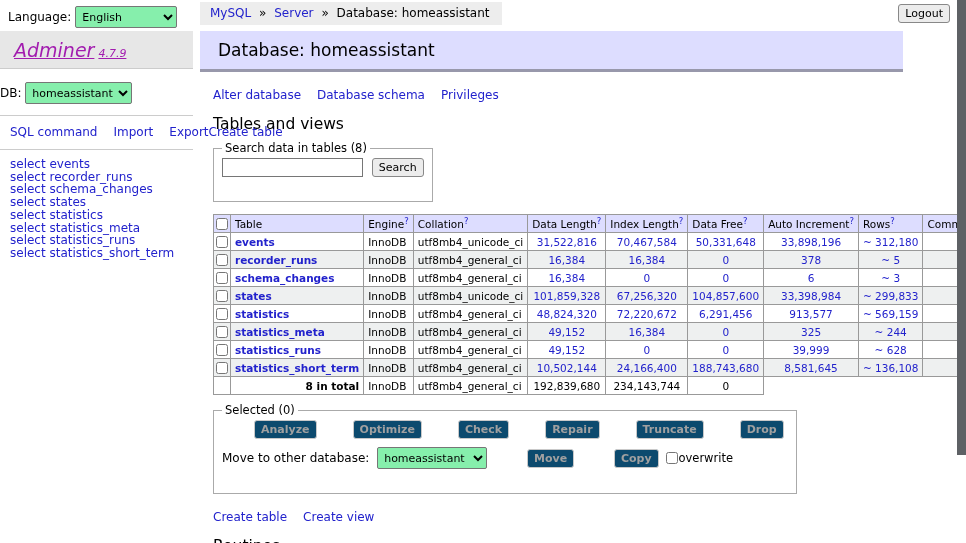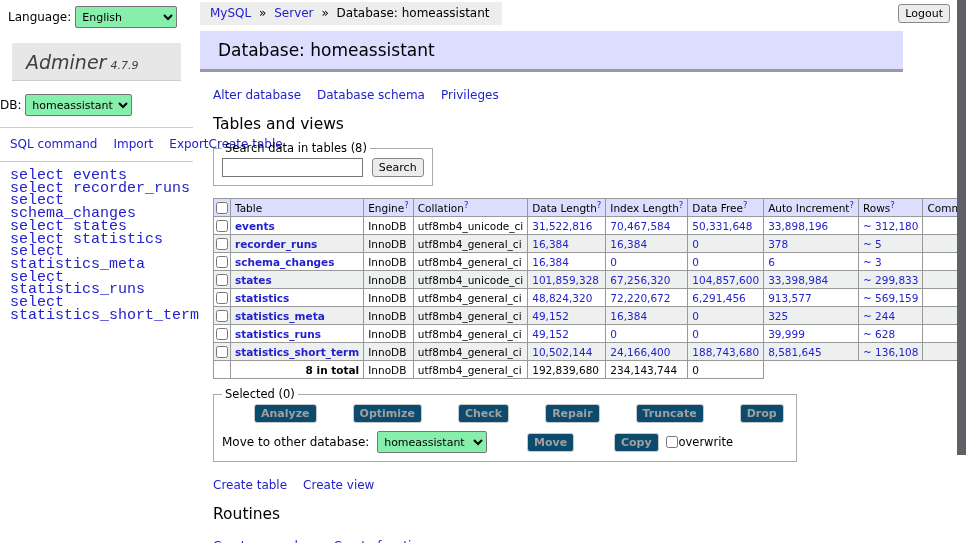--- a/index.html
+++ b/index.html
@@ -27,68 +27,68 @@
   button {
     font-family:inherit; font-size:11px; color:#000;
     border:1px solid #888; border-radius:3px; background:#ececec;
     padding:2px 6px; cursor:pointer;margin-left:32px;
   }
   button.dis { color:#a0a0a0; border-color:#c9c9c9; background:#0c4a6e; cursor:default;font-weight:bold; }
 
   
   #menu { position:absolute; left:0; top:31px; width:193px; }
   h1 {
-    margin:12px; background:#e7e7e7; border-bottom:1px solid #ccc;
+    margin:0; background:#e7e7e7; border-bottom:1px solid #ccc;
     padding:8px 0 7px 14px; font-weight:normal; font-style:italic;
-    font-size:19px; color:#404040;
+    font-size:19px; color:#a21caf;text-decoration:underline;
   }
   h1 .version { font-size:11px; margin-left:4px; }
   .db-row { margin:13px 0 11px 0; }
   .db-row select { min-width:100px; }
   .side-hr { border:none; border-top:1px solid #ccc; margin:0; }
   .actions { width:168px; margin:8px 0 9px 10px; line-height:16px; font-size:12px; }
   .actions a { margin-right:14px; white-space:nowrap; }
-  .tlinks { margin:8px 0 0 10px; font-size:15px;font-family:Liberation Mono, monospace; }
+  .tlinks { margin:8px 0 0 10px; font-size:12px; }
   .tlinks a { display:block; line-height:12.7px; }
 
   
   #content { position:absolute; left:200px; top:31px; width:766px; }
   h2 {
     margin:0; background:#ddddff; border-bottom:3px solid #9898ab;
     font-weight:normal; font-size:17px; height:38px; line-height:38px;
     width:685px; padding-left:18px; white-space:nowrap;
   }
   .page-links { margin:16px 0 0 13px; }
   .page-links a { margin-right:16px; }
   h3 { font-weight:normal; font-size:15.5px; margin:13px 0 0 13px; }
 
   fieldset {
     border:1px solid #aaa; border-radius:0; margin:8px 0 0 13px;
-    padding:3px 8px 8px 8px; width:-moz-fit-content; width:fit-content;
+    padding:3px 8px 24px 8px; width:-moz-fit-content; width:fit-content;
   }
   legend { font-size:11.5px; padding:0 3px; }
   input[type=text] {
     font-family:inherit; font-size:11px; border:1px solid #767676;
     width:133px; height:15px; padding:1px 3px; vertical-align:middle;
   }
   .search-fs button { margin-left:5px; vertical-align:middle; }
 
   table { border-collapse:collapse; table-layout:fixed; margin:12px 0 0 13px; font-size:10.5px; }
   th,td {
     border:1px solid #999; padding:2px 4px; height:13px;
     white-space:nowrap; overflow:hidden; text-align:left; vertical-align:middle;
   }
   thead th { background:#ddddff; font-weight:normal; }
   thead th.tname { font-weight:normal; text-align:left; }
   th.check, td.check { text-align:center; padding:1px 2px; }
   input[type=checkbox] { width:12px; height:12px; margin:0; vertical-align:middle; }
   sup { font-size:8.5px; line-height:0; }
   tbody tr:nth-child(even) td { background:#eef0f0; }
   td.name a { font-weight:bold; }
-  td.num { text-align:left; }
+  td.num { text-align:center; }
   tfoot td { background:#fff; }
   tfoot td.name-total { font-weight:bold;text-align:right; }
   tfoot td.blank { border:none; background:transparent; }
 
   .sel-fs .btn-row button { margin-right:4px; }
   .sel-fs .move-row { margin-top:8px; white-space:nowrap; }
   .sel-fs .move-row select { min-width:104px; margin:0 4px 0 4px; vertical-align:middle; }
   .sel-fs .move-row button { margin-right:4px; vertical-align:middle; }
   .sel-fs .ow-label { font-size:11.5px; }
 

